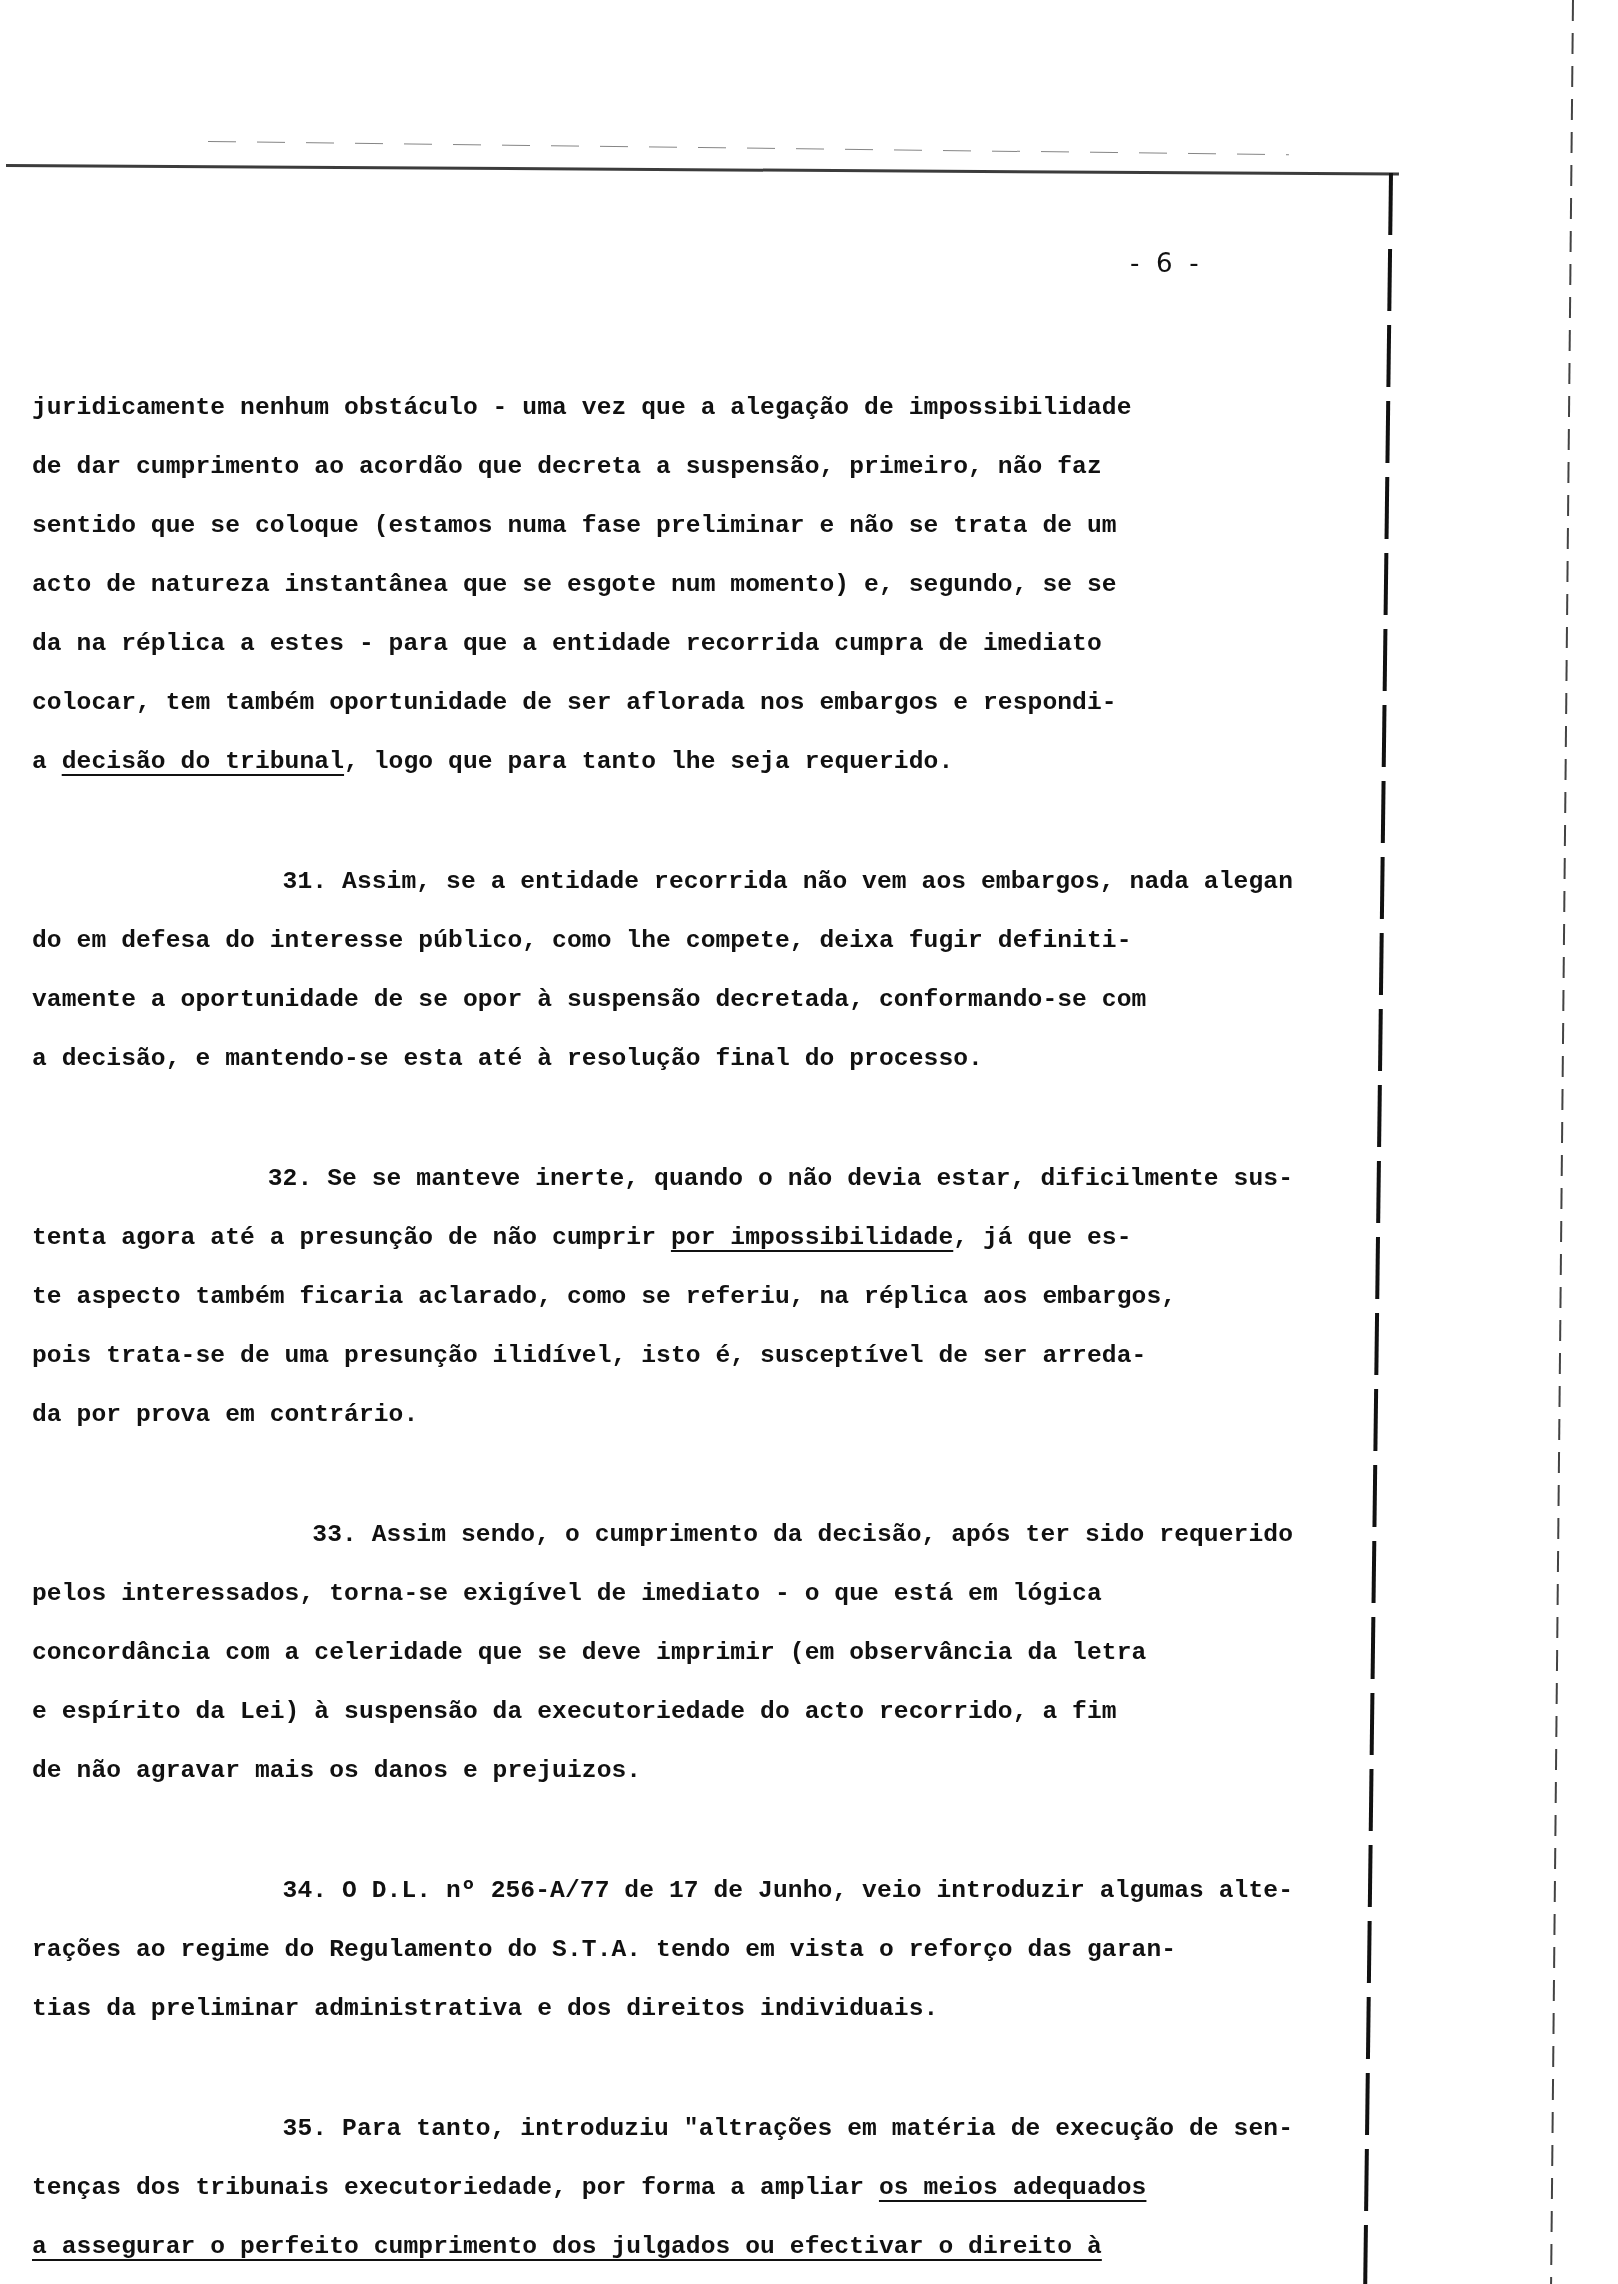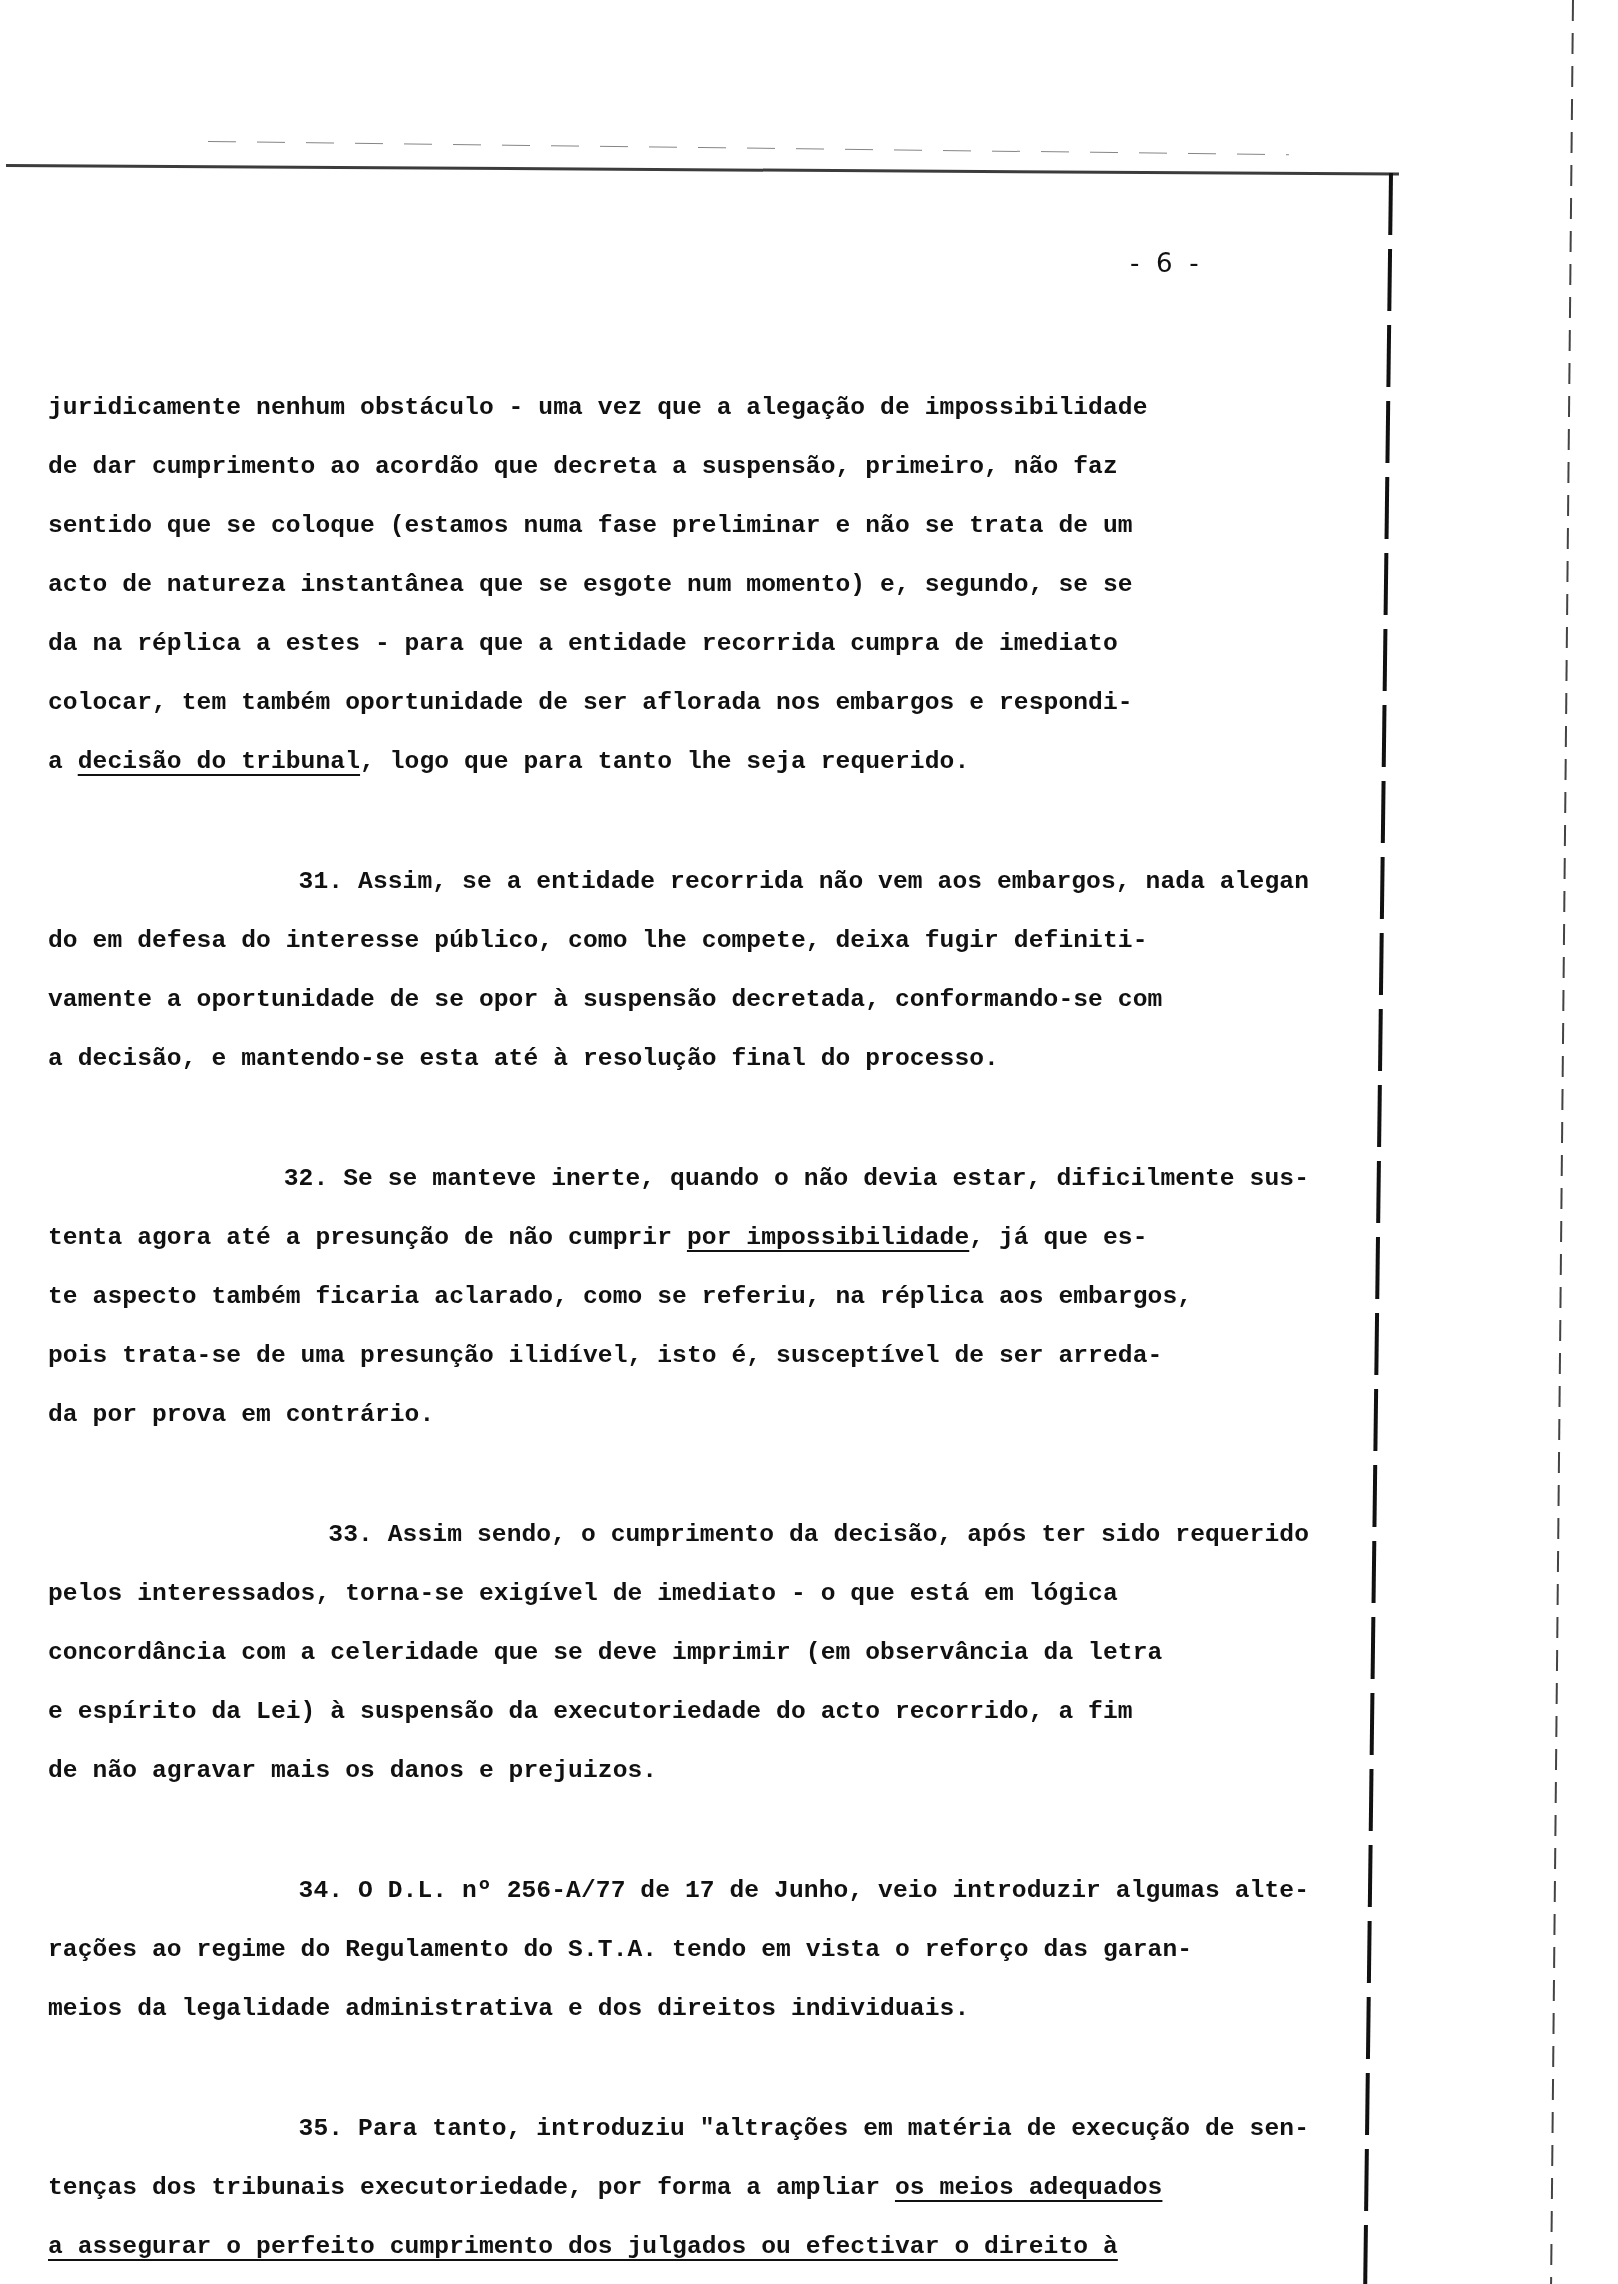--- a/index.html
+++ b/index.html
@@ -74,21 +74,20 @@
       font-size: 26px;
       letter-spacing: 4.2px;
       font-family: "DejaVu Sans", sans-serif;
       font-weight: normal;
     }
     .body-text {
       position: absolute;
       left: 32px;
       top: 378px;
       width: 1261px;
-      margin-left: 16px;
     }
     .line {
       font-size: 24.6px;
       font-weight: bold;
       line-height: 59px;
       white-space: pre;
       letter-spacing: 0.1px;
     }
     .indent {
       padding-left: 115px;
@@ -154,21 +153,21 @@
       <div class="line">concordância com a celeridade que se deve imprimir (em observância da letra</div>
       <div class="line">e espírito da Lei) à suspensão da executoriedade do acto recorrido, a fim</div>
       <div class="line">de não agravar mais os danos e prejuizos.</div>
     </div>
 
     <div class="para-gap"></div>
 
     <div>
       <div class="line indent">34. O D.L. nº 256-A/77 de 17 de Junho, veio introduzir algumas alte-</div>
       <div class="line">rações ao regime do Regulamento do S.T.A. tendo em vista o reforço das garan-</div>
-      <div class="line">meios da legalidade administrativa e dos direitos individuais.</div>
+      <div class="line">tias da preliminar administrativa e dos direitos individuais.</div>
     </div>
 
     <div class="para-gap"></div>
 
     <div>
       <div class="line indent">35. Para tanto, introduziu "altrações em matéria de execução de sen-</div>
       <div class="line"><span>tenças dos tribunais executoriedade, por forma a ampliar </span><span class="u">os meios adequados</span><span></span></div>
       <div class="line"><span></span><span class="u">a assegurar o perfeito cumprimento dos julgados ou efectivar o direito à</span><span></span></div>
     </div>
 

